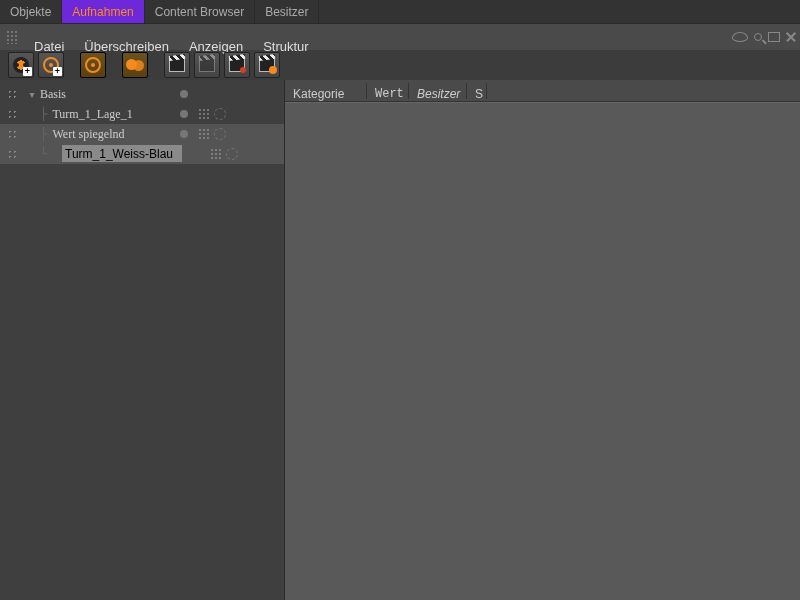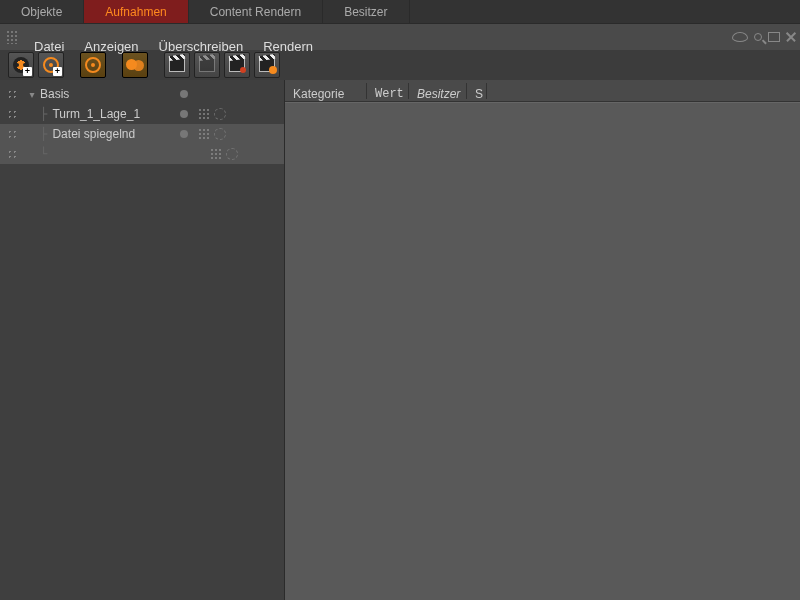--- a/index.html
+++ b/index.html
@@ -1,22 +1,22 @@
 <!DOCTYPE html>
 <html><head>
 <meta charset="utf-8">
 <style>
   * { box-sizing: border-box; margin: 0; padding: 0; font-family: Arial, Helvetica, sans-serif; }
   html, body { width: 800px; height: 600px; background: #3a3a3a; color: #bbb; overflow: hidden; }
   .root { width: 800px; height: 600px; background: #3c3c3c; display: flex; flex-direction: column; }
 
   
   .tabbar { height: 24px; background: #333; display: flex; align-items: stretch; border-bottom: 1px solid #2a2a2a; }
-  .tab { padding: 0 21px; font-size: 12px; line-height: 24px; color: #aaa; border-right: 1px solid #2a2a2a; cursor: default; }
-  .tab.active { background: #7f1d1d; color: #ff8a1e; }
+  .tab { padding: 0 10px; font-size: 12px; line-height: 24px; color: #aaa; border-right: 1px solid #2a2a2a; cursor: default; }
+  .tab.active { background: #6d28d9; color: #ff8a1e; }
 
   
   .menubar { height: 26px; background: #4a4a4a; display: flex; align-items: center; padding: 0 6px 0 6px; position: relative; }
   .grip { width: 12px; height: 14px; margin-right: 6px; background-image: radial-gradient(circle,#777 1px,transparent 1px); background-size: 4px 4px; }
   .menu-item { font-size: 13px; color: #ddd; padding: 4px 10px; line-height: 26px; cursor: default; margin-top: 20px; }
   .menubar-right { position: absolute; right: 4px; top: 0; height: 26px; display: flex; align-items: center; gap: 6px; }
   .uicon { width: 14px; height: 14px; display: inline-block; }
   .u-eye { border: 1.5px solid #888; border-radius: 50% 50% 50% 50%/60% 60% 40% 40%; width: 16px; height: 10px; position: relative; }
   .u-search { width: 8px; height: 8px; border: 1.5px solid #888; border-radius: 50%; position: relative; }
   .u-search:after { content: ""; position: absolute; width: 5px; height: 1.5px; background: #888; transform: rotate(45deg); left: 7px; top: 7px; }
@@ -51,21 +51,21 @@
   .panel-right { flex: 1; background: #595959; display: flex; flex-direction: column; }
 
   
   .tree { padding-top: 4px; }
   .row { height: 20px; display: flex; align-items: center; position: relative; font-size: 12px; color: #ccc; }
   .row.sel { background: #545454; }
   .ico-col { width: 24px; display: flex; justify-content: center; }
   .vis-ico { width: 12px; height: 12px; background-image: radial-gradient(circle,#888 1px,transparent 1px); background-size: 5px 5px; background-position: 1px 1px; }
   .expander { width: 16px; text-align: center; color: #888; font-size: 10px; }
   .treeline { color: #666; font-family: monospace; font-size: 12px; letter-spacing: -1px; white-space: pre; }
-  .node-label { white-space: nowrap; }
+  .node-label { white-space: nowrap; font-family: Liberation Serif, serif; }
   .dot { width: 8px; height: 8px; border-radius: 50%; background: #777; margin-left: 8px; }
   .row .layers { display: flex; gap: 4px; margin-left: 8px; }
   .lyr { width: 12px; height: 12px; opacity: .6; }
   .lyr.dots { background-image: radial-gradient(circle,#999 1px,transparent 1px); background-size: 4px 4px; }
   .lyr.gear { border: 1px dashed #888; border-radius: 50%; }
   .edit-field { position: absolute; left: 62px; top: 1px; height: 17px; background: #8a8a8a; color: #000; font-size: 12px; padding: 0 3px; border: none; outline: none; width: 120px; }
   .dot-col { position: absolute; left: 172px; }
   .layers { position: absolute; left: 190px; }
 
   
@@ -76,30 +76,30 @@
   .r-body { flex: 1; background: #595959; border-top: 1px solid #666; }
 </style>
 </head>
 <body>
 
 <div class="root">
 
   <div class="tabbar">
     <div class="tab">Objekte</div>
     <div class="tab active">Aufnahmen</div>
-    <div class="tab">Content Rendern</div>
+    <div class="tab">Content Browser</div>
     <div class="tab">Besitzer</div>
   </div>
 
   <div class="menubar">
     <span class="grip"></span>
     <span class="menu-item">Datei</span>
+    <span class="menu-item">Überschreiben</span>
     <span class="menu-item">Anzeigen</span>
-    <span class="menu-item">Überschreiben</span>
-    <span class="menu-item">Rendern</span>
+    <span class="menu-item">Struktur</span>
     <div class="menubar-right">
       <span class="uicon u-eye"></span>
       <span class="uicon u-search"></span>
       <span class="uicon u-rect"></span>
       <span class="uicon u-x"></span>
     </div>
   </div>
 
   <div class="toolbar">
     <div class="tgroup">
@@ -166,34 +166,35 @@
               <span class="lyr gear"></span>
             </span>
         </div>
 
         <div class="row sel">
           <span class="ico-col">
               <span class="vis-ico"></span>
             </span>
           <span class="expander"></span>
           <span class="treeline">├ </span>
-          <span class="node-label">Datei spiegelnd</span>
+          <span class="node-label">Wert spiegelnd</span>
           <span class="dot dot-col"></span>
           <span class="layers">
               <span class="lyr dots"></span>
               <span class="lyr gear"></span>
             </span>
         </div>
 
         <div class="row sel">
           <span class="ico-col">
               <span class="vis-ico"></span>
             </span>
           <span class="expander"></span>
           <span class="treeline">└ </span>
+          <input class="edit-field" value="Turm_1_Weiss-Blau" style="">
           <span class="layers" style="left:202px;">
               <span class="lyr dots"></span>
               <span class="lyr gear"></span>
             </span>
         </div>
 
       </div>
     </div>
 
     <div class="panel-right">

